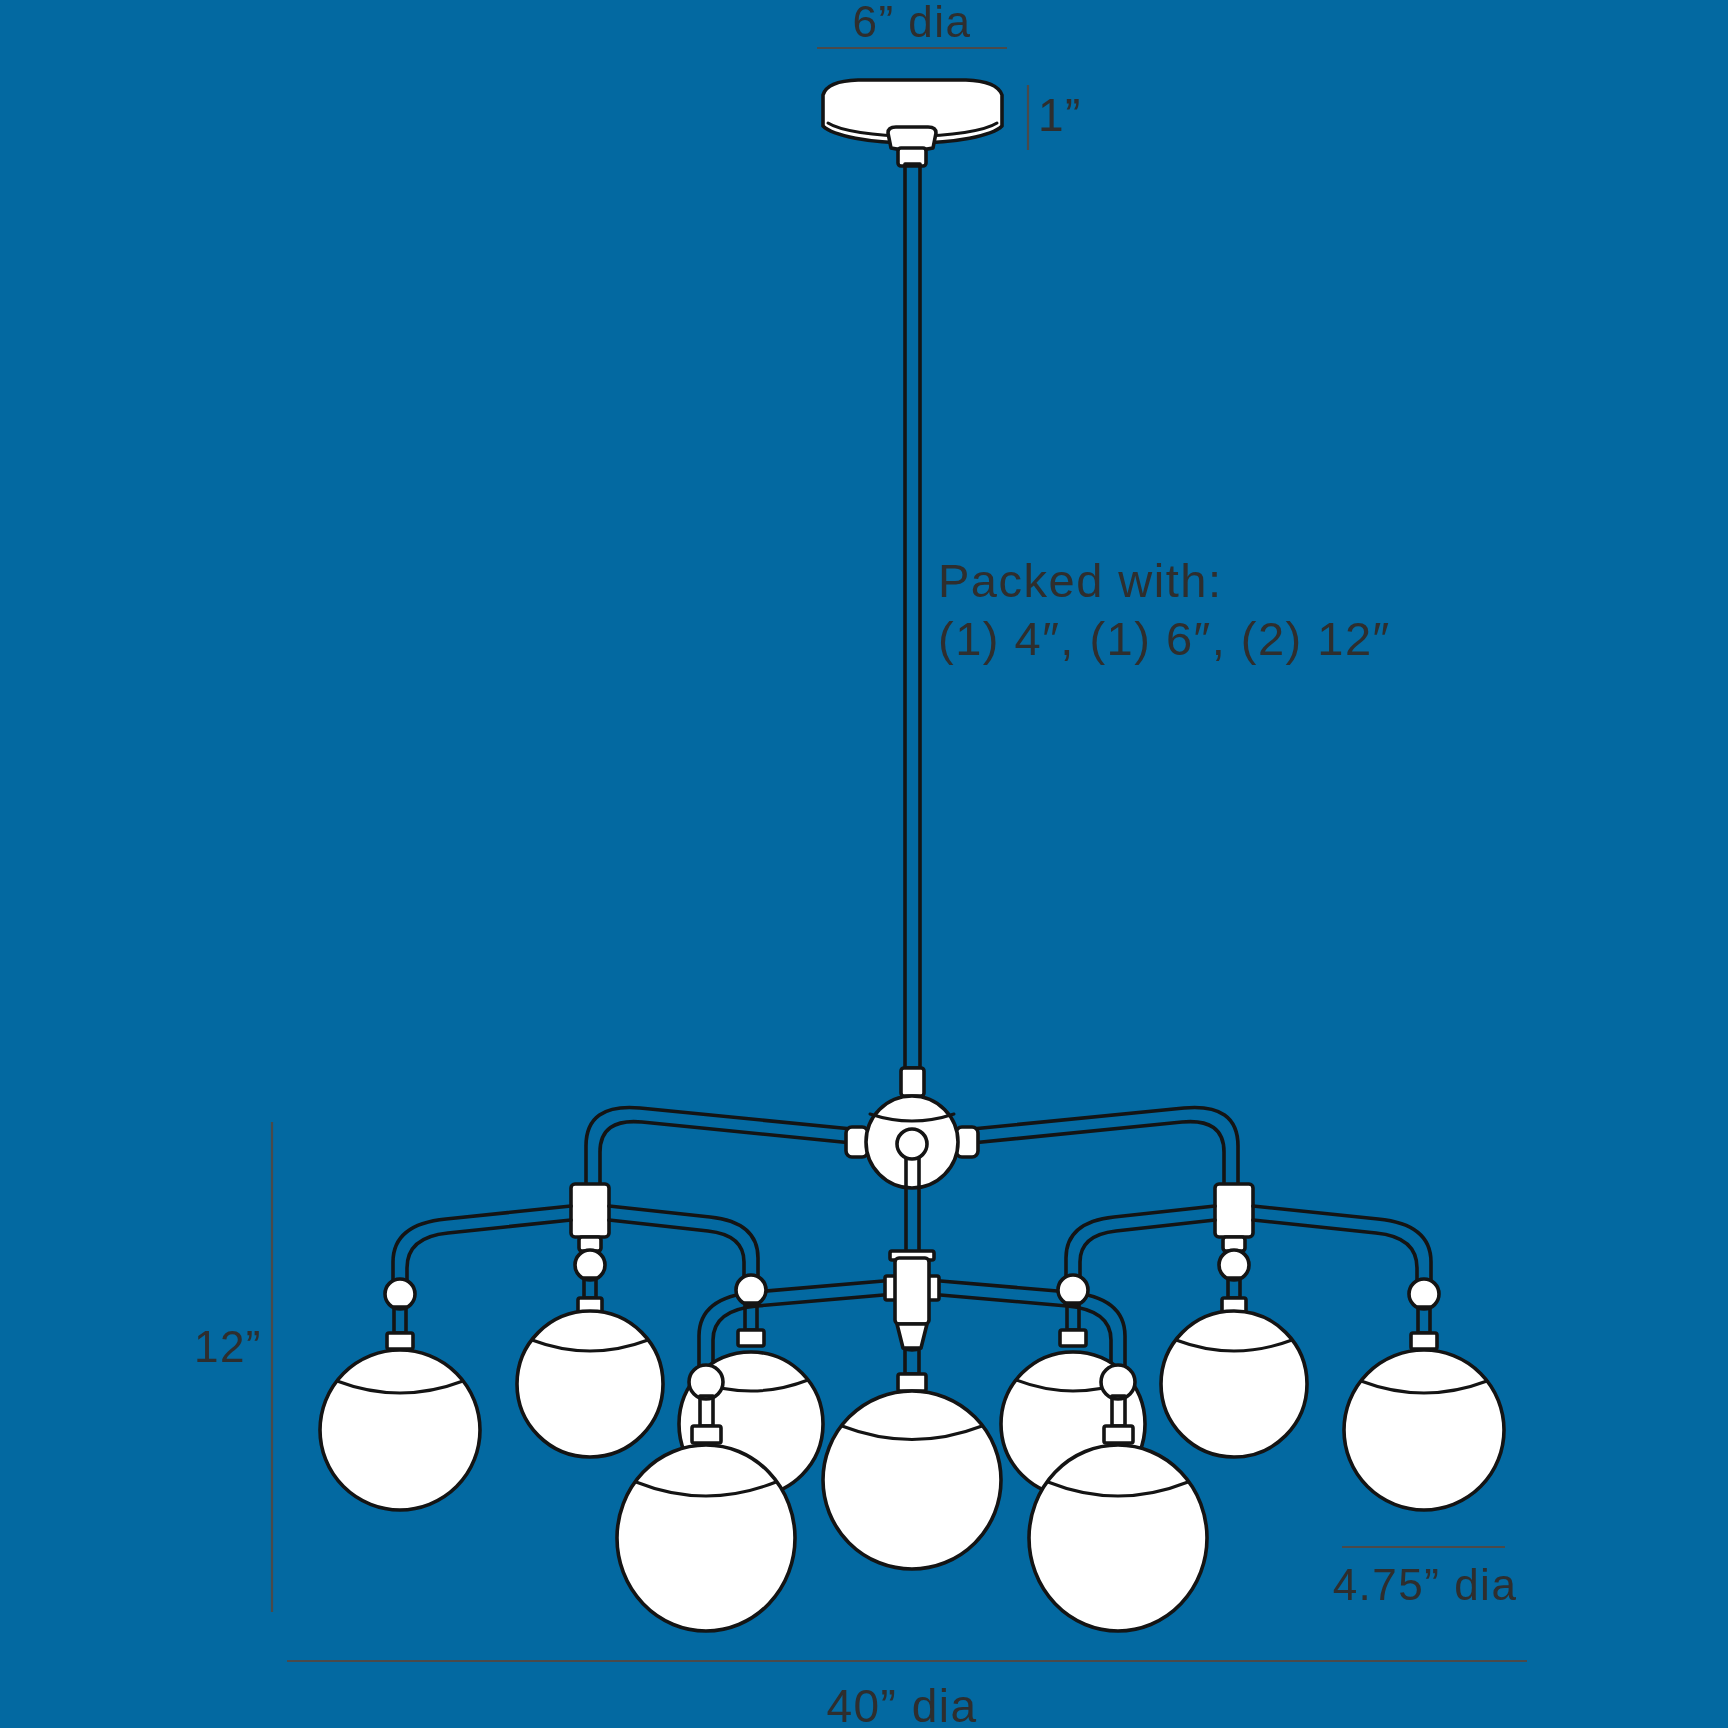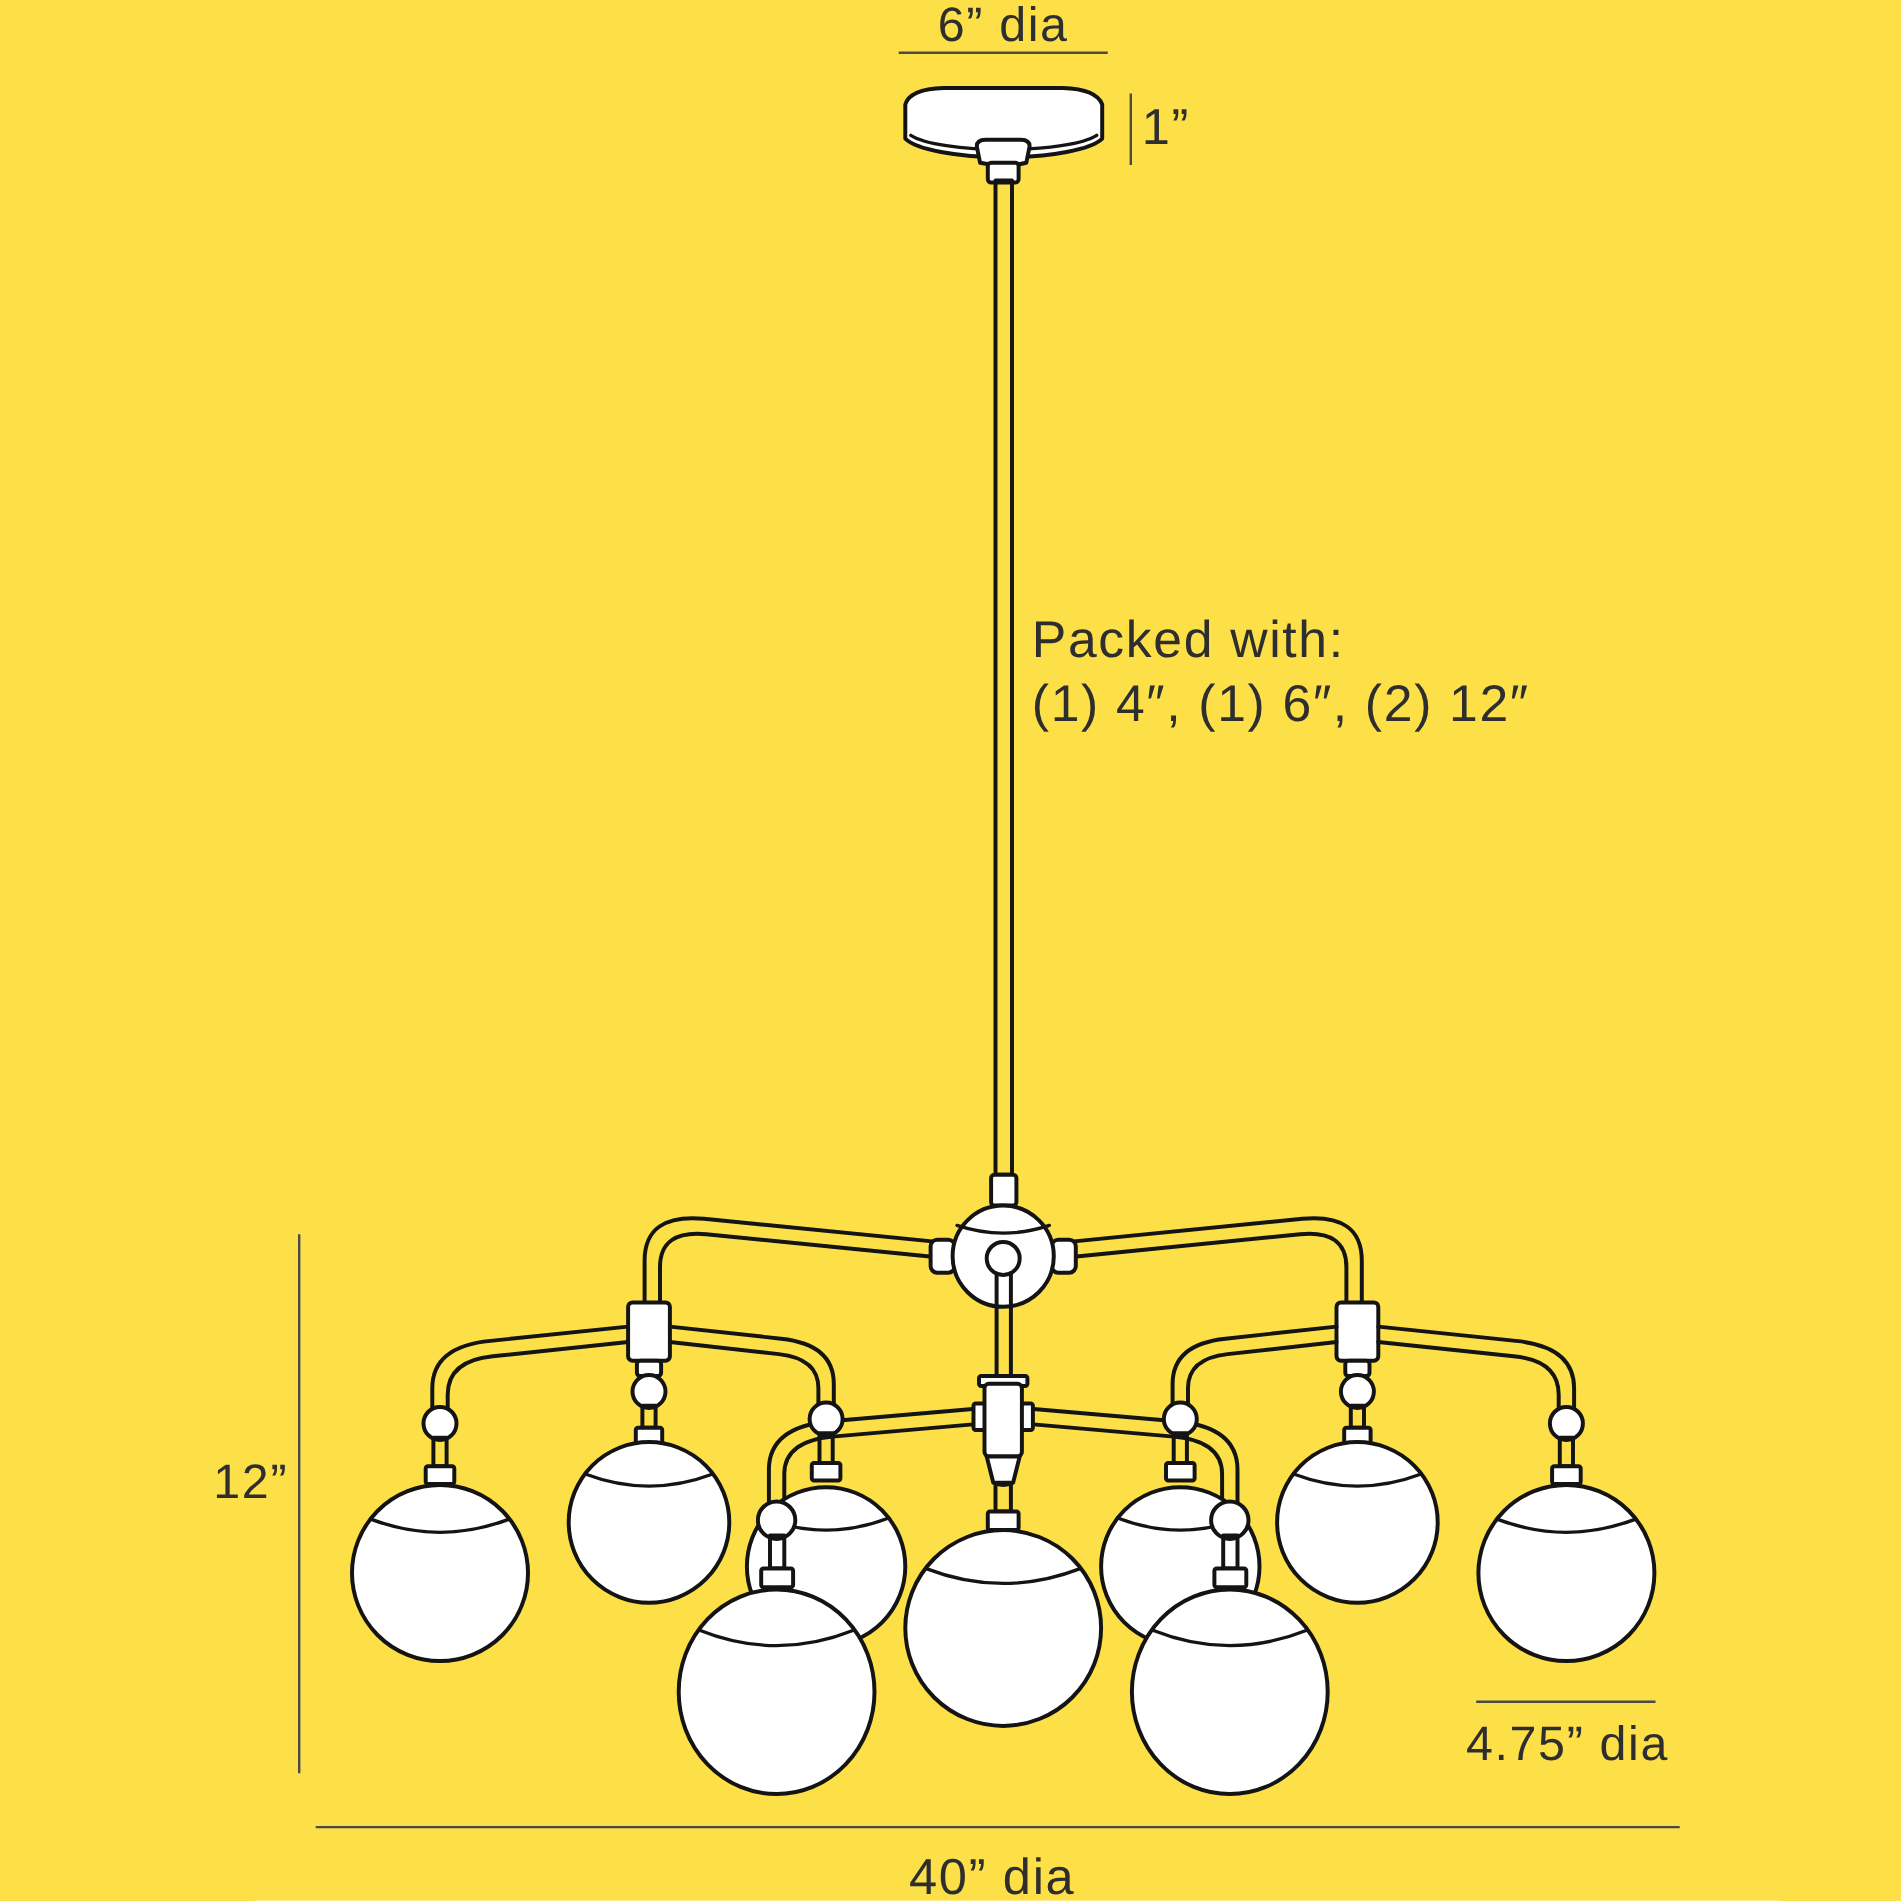--- a/index.html
+++ b/index.html
@@ -1,16 +1,16 @@
 <!DOCTYPE html>
 <html><head>
 <meta charset="utf-8">
 <style>
   html,body{margin:0;padding:0;background:#ffffff;}
-  .page{width:1728px;height:1728px;background:#fde047;position:relative;overflow:hidden;}
+  .page{width:1728px;height:1728px;background:#0369a1;position:relative;overflow:hidden;}
   svg{display:block;}
   .draw{fill:none;stroke:#141414;stroke-width:3.6;stroke-linecap:round;stroke-linejoin:round;}
   .part{fill:#ffffff;stroke:#141414;stroke-width:3.6;stroke-linejoin:round;}
   .seam{fill:none;stroke:#141414;stroke-width:3;stroke-linecap:round;}
   .dim{fill:none;stroke:#4a4a4a;stroke-width:2.2;}
   .lbl{fill:#2e2e2e;font-family:"Liberation Sans", sans-serif;font-weight:300;letter-spacing:1.5px;}
 </style>
 </head>
 <body>
 

